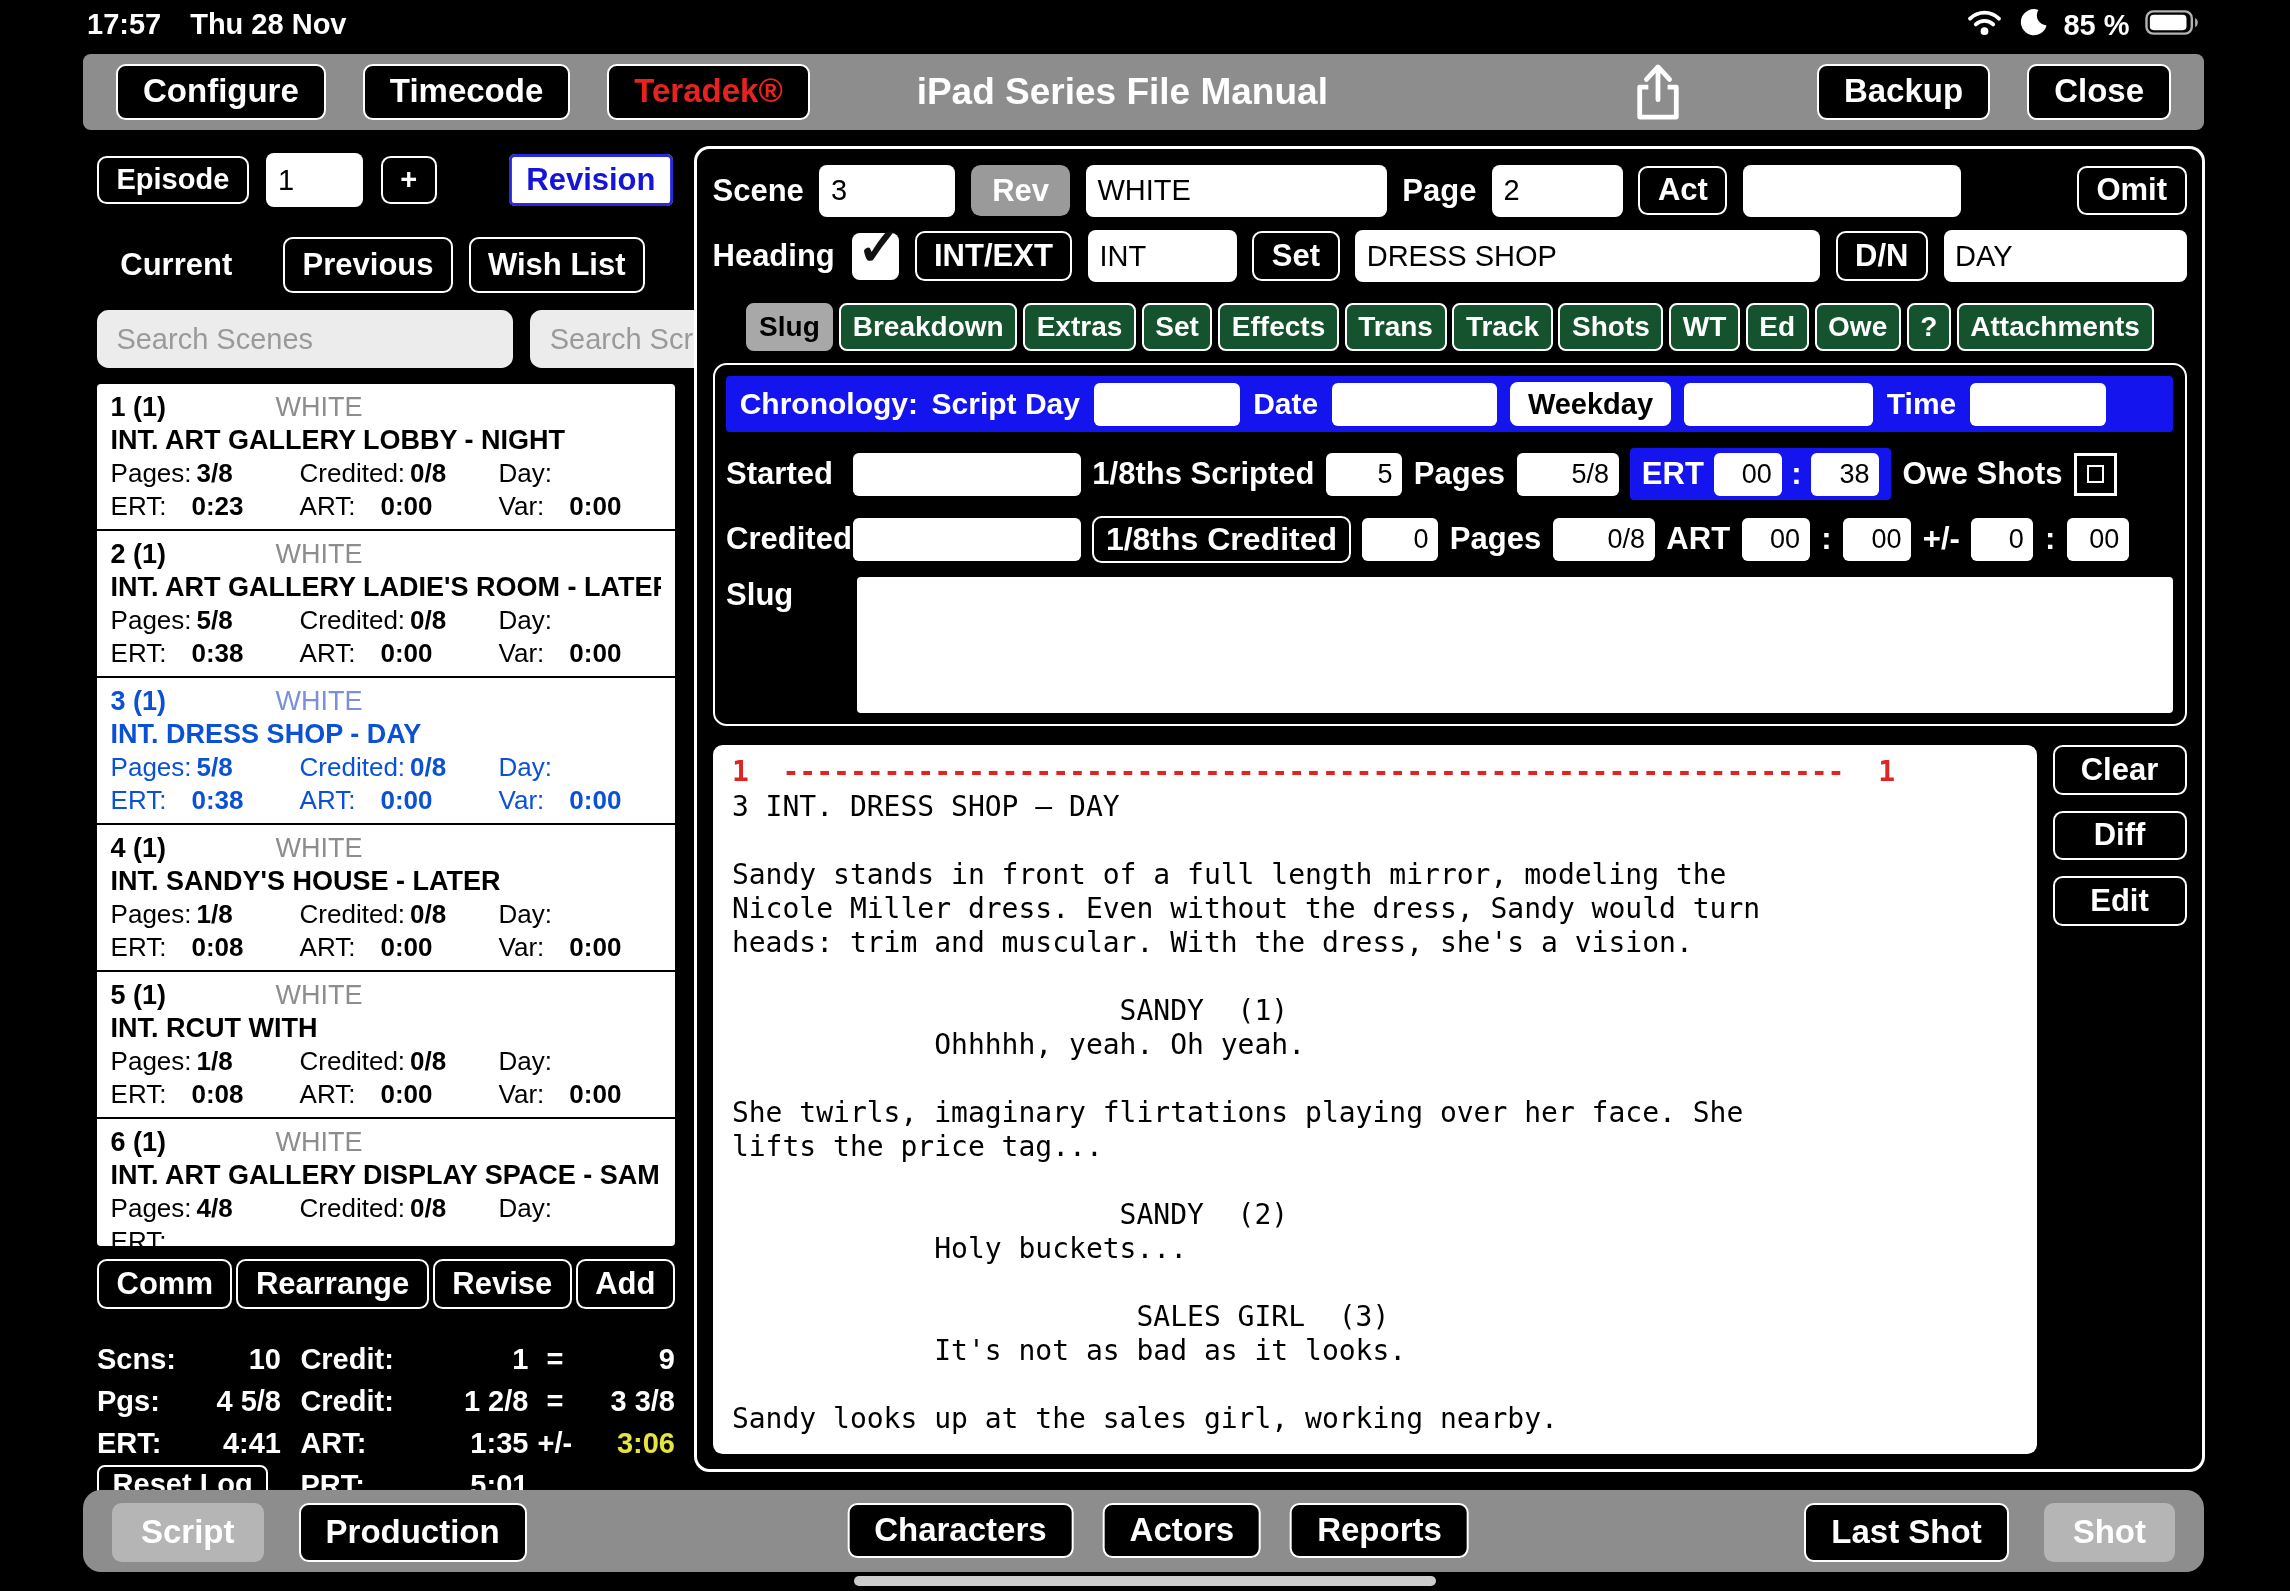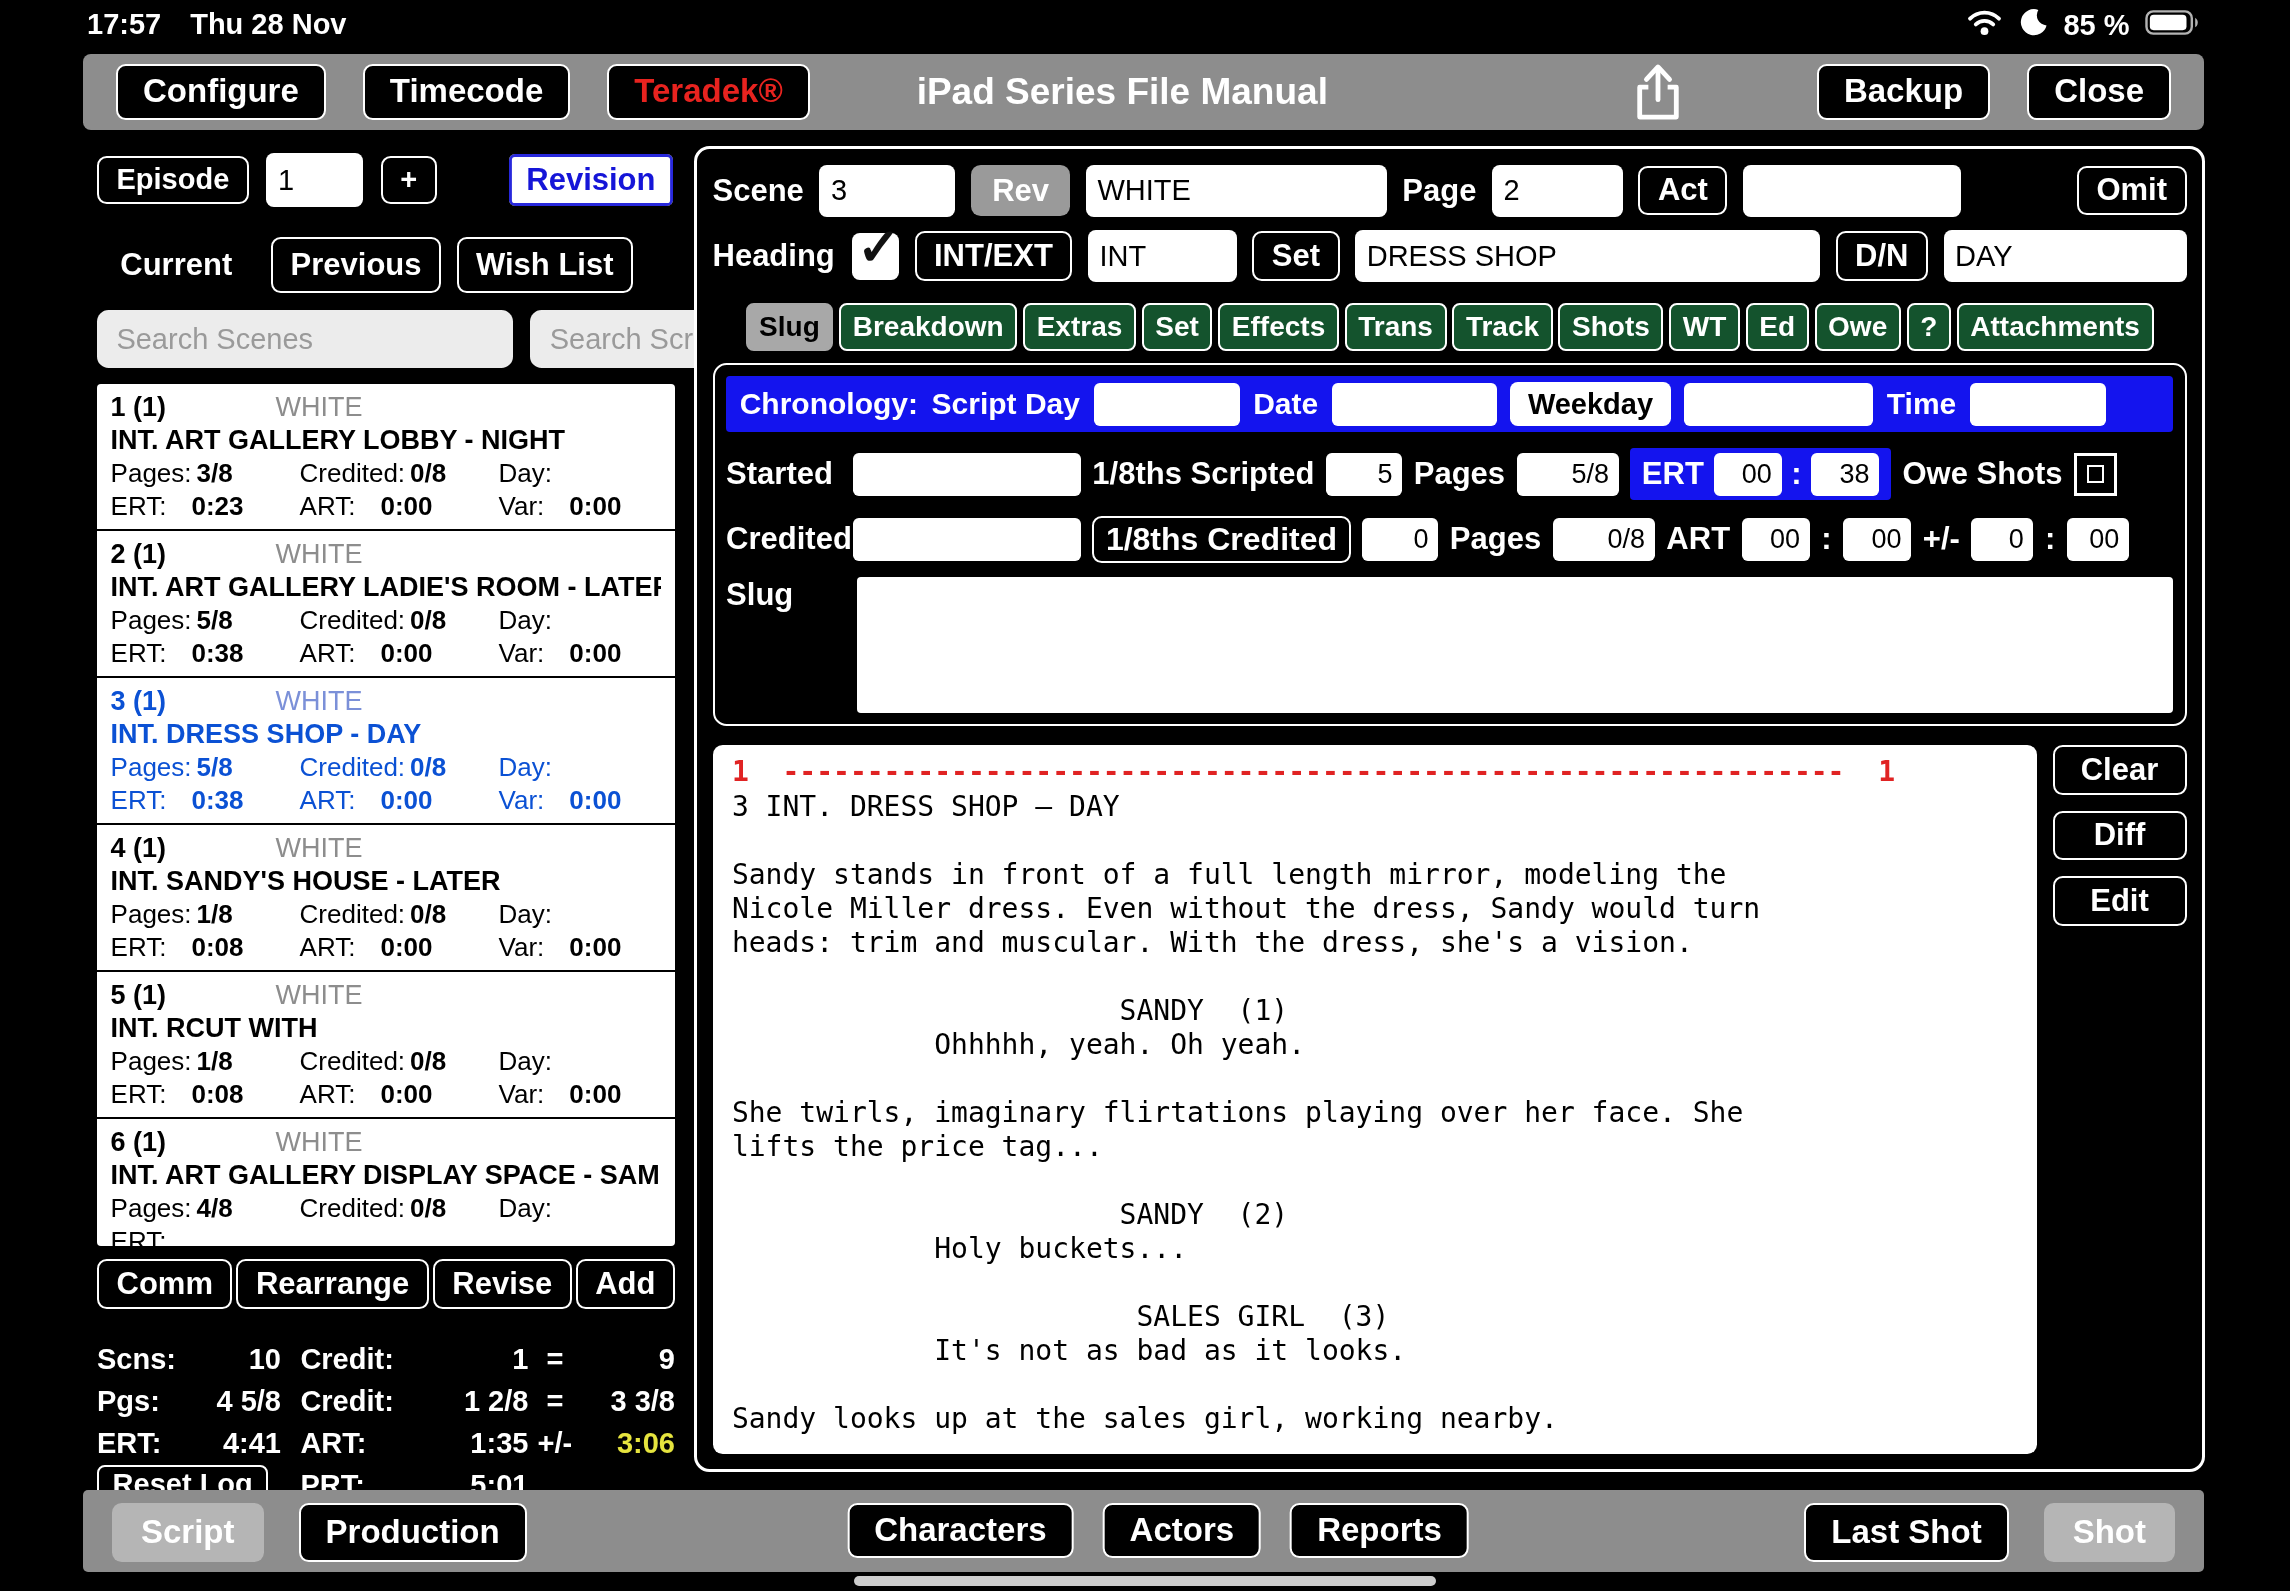--- a/index.html
+++ b/index.html
@@ -6,21 +6,21 @@
   html,body { background:#000; width:2290px; height:1591px; font-family:"Liberation Sans",sans-serif; }
   .screen { position:absolute; inset:0; width:2290px; height:1591px; background:#000; overflow:hidden; }
 
   
   .status-bar { position:absolute; left:0; top:0; width:100%; height:47px; color:#fff; }
   .sb-left { position:absolute; left:87px; top:7.8px; display:flex; gap:29px; font-size:29px; font-weight:bold; }
   .sb-right { position:absolute; right:89px; top:7.8px; display:flex; gap:15.5px; align-items:center; font-size:29px; font-weight:bold; }
 
   
   .top-toolbar { position:absolute; left:83px; top:54px; width:2121px; height:76px; background:#8d8d8d; border-radius:7.8px; }
-  .bottom-toolbar { position:absolute; left:83px; top:1490px; width:2121px; height:82px; background:#8d8d8d; border-radius:5px; }
+  .bottom-toolbar { position:absolute; left:83px; top:1490px; width:2121px; height:82px; background:#8d8d8d; border-radius:18px; }
   .tt-left { position:absolute; left:33px; top:9.7px; display:flex; gap:37px; }
   .tt-right { position:absolute; right:33px; top:9.7px; display:flex; gap:37px; }
   .tt-title { position:absolute; left:49%; top:50%; transform:translate(-50%,-50%); color:#fff; font-size:37px; font-weight:bold; white-space:nowrap; }
   .share-wrap { position:absolute; left:1541px; top:5.8px; width:68px; height:64px; display:flex; align-items:center; justify-content:center; }
 
   .btn { background:#000; border:2.9px solid #fff; border-radius:9.7px; color:#fff; font-weight:bold;
          font-size:33px; padding:7.8px 25px; display:inline-flex; align-items:center; justify-content:center;
          white-space:nowrap; line-height:1.1; }
   .btn.red-text { color:#e8231f; }
   .btn.sm { font-size:29px; padding:5.8px 17.5px; }
@@ -165,21 +165,21 @@
   <div class="left-panel">
     <div class="ep-row">
       <button class="btn sm">Episode</button>
       <input class="ipt ep-num" value="1" style="">
       <button class="btn sm">+</button>
       <button class="btn-revision">Revision</button>
     </div>
 
     <div class="lp-tabs">
       <button class="tab-solid">Current</button>
-      <button class="btn sm" style="font-size:31px;">Previous</button>
+      <button class="btn sm" style="font-size:31px;margin-left:12px;">Previous</button>
       <button class="btn sm" style="font-size:31px;">Wish List</button>
     </div>
 
     <div class="search-row">
       <input class="search-ipt" placeholder="Search Scenes" style="">
       <input class="search-ipt" placeholder="Search Script" style="">
     </div>
 
     <div class="scene-list">
 

